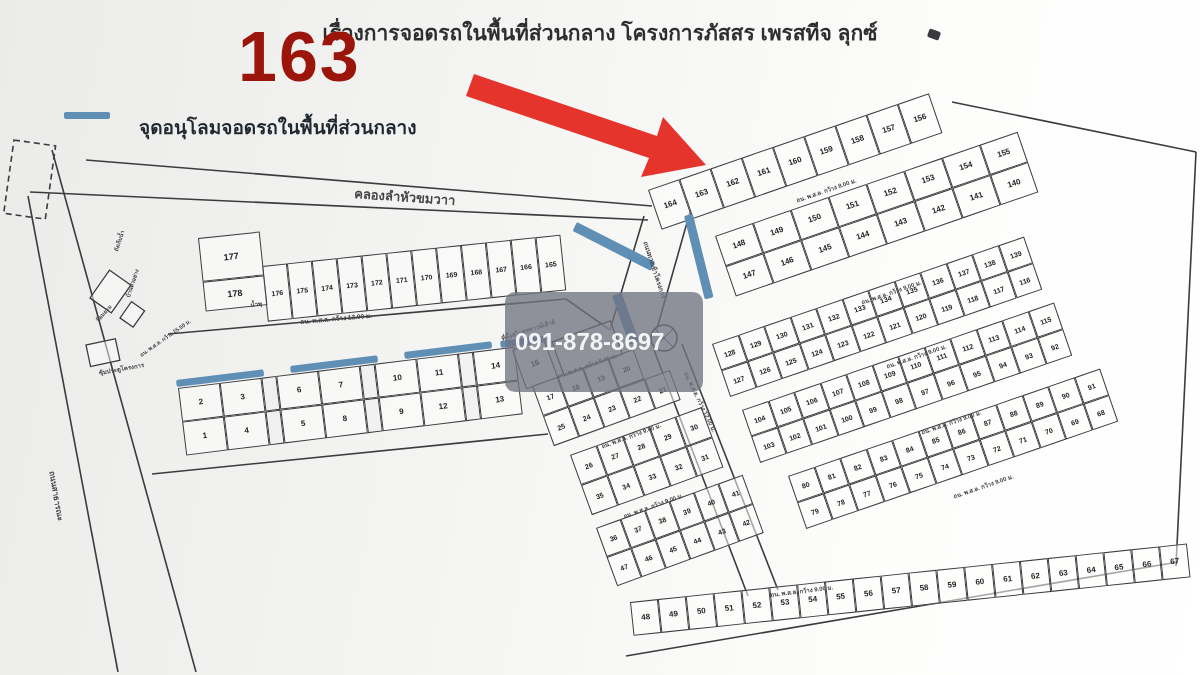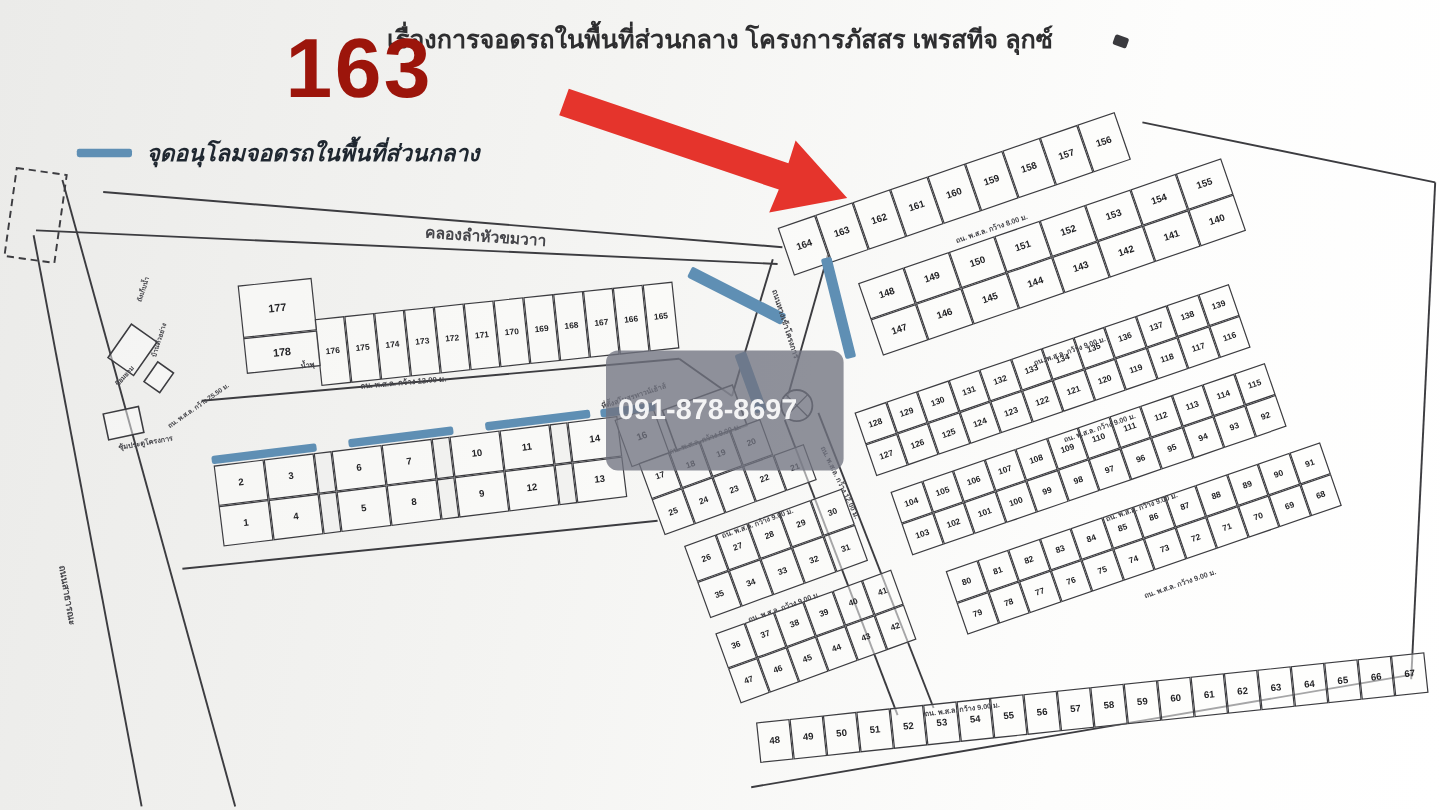--- a/index.html
+++ b/index.html
@@ -3,21 +3,21 @@
 <meta charset="utf-8">
 <style>
   html,body{margin:0;padding:0;background:#ddd;}
   .stage{position:relative;width:1200px;height:675px;overflow:hidden;
     background:linear-gradient(100deg,#ebebe9 0%,#f4f4f2 40%,#fdfdfc 75%,#ffffff 100%);
     font-family:"Liberation Sans","DejaVu Sans",sans-serif;}
   .title{position:absolute;top:16px;left:70px;right:70px;text-align:center;
     font-size:21px;font-weight:600;color:#2e2e30;z-index:8;}
   .bignum{position:absolute;left:238px;top:22px;font-size:70px;font-weight:800;
     line-height:1;z-index:8;letter-spacing:2px;}
-  .legend{position:absolute;left:64px;top:112px;display:flex;align-items:center;gap:12px;z-index:8;font-style:italic;}
+  .legend{position:absolute;left:64px;top:112px;display:flex;gap:29px;z-index:8;}
   .legend .swatch{width:46px;height:7px;border-radius:2px;}
   .legend .lbl{font-size:19px;color:#1f2730;font-weight:600;}
   #map,#zones,#labels,#strips{position:absolute;inset:0;}
   #map{z-index:1;} #strips{z-index:3;} #zones{z-index:4;} #labels{z-index:5;}
   .strip{position:absolute;transform-origin:0 0;display:flex;flex-direction:column;}
   .row{display:flex;}
   .cell{box-sizing:border-box;border:1.3px solid #3c3c40;background:rgba(253,253,252,.55);
     display:flex;align-items:center;justify-content:center;font-weight:700;color:#232326;
     flex:none;line-height:1;}
   .cell.narrow{background:rgba(240,240,238,.6);}

